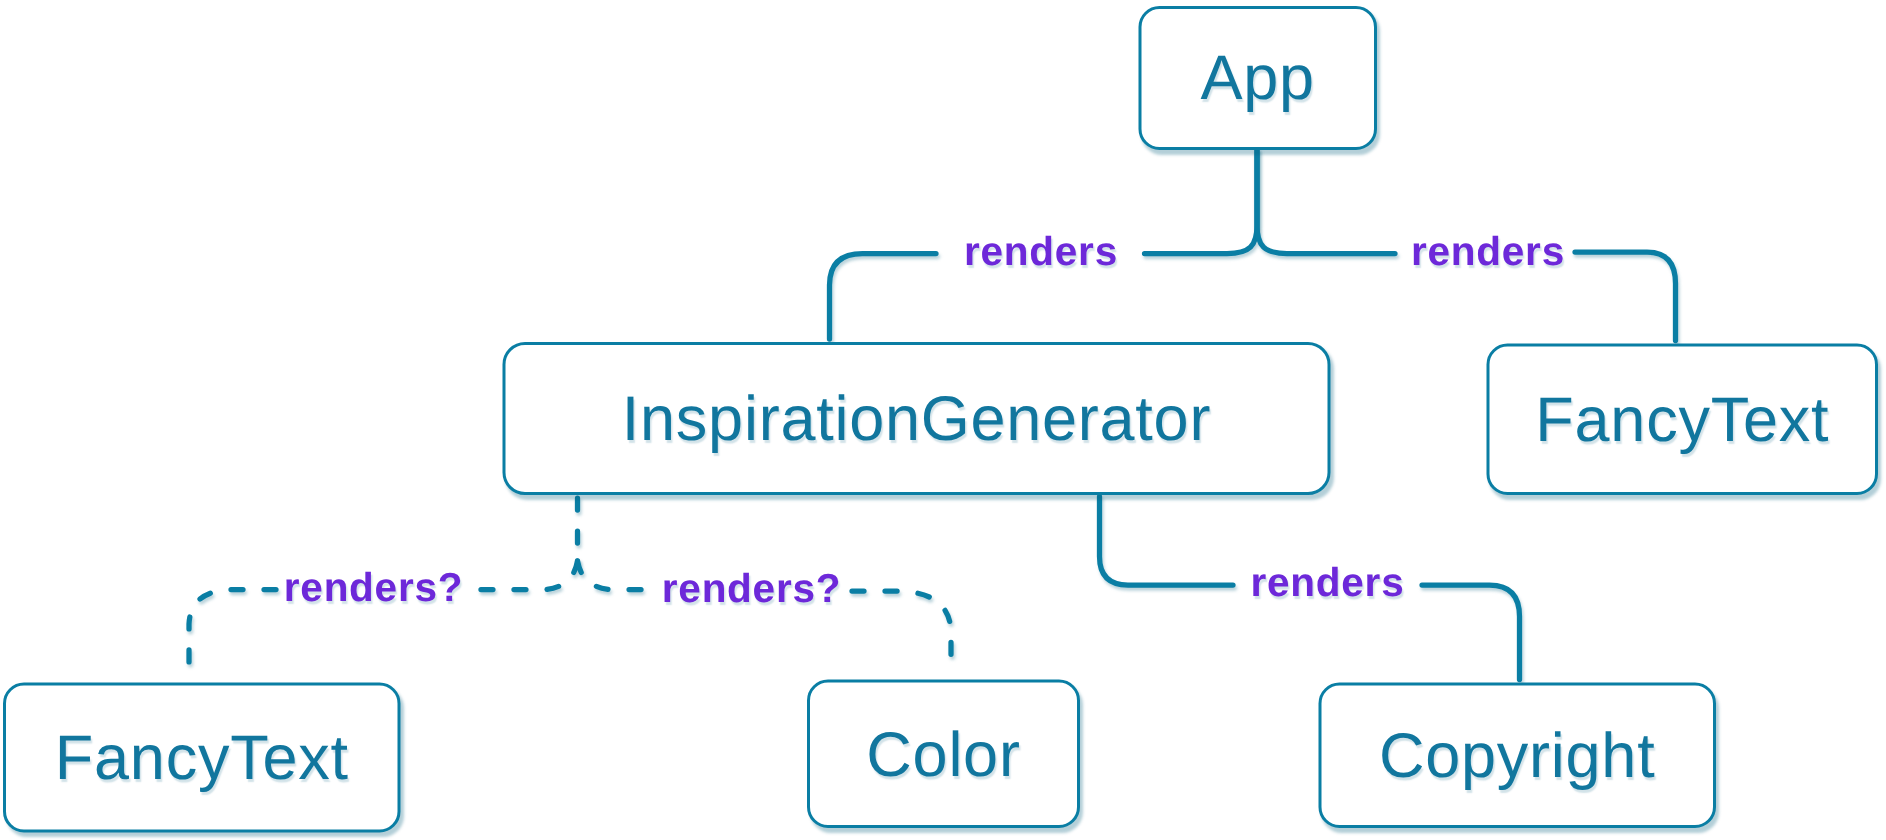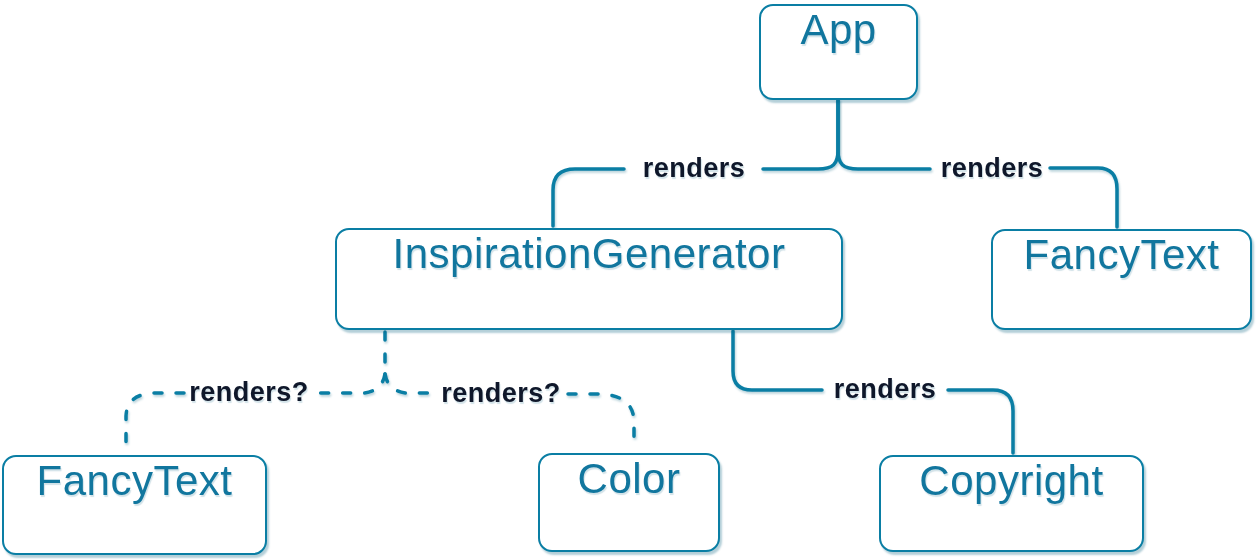--- a/index.html
+++ b/index.html
@@ -26,41 +26,42 @@
   #edges path.dashed {
     stroke-dasharray: 8 14;
   }
   .node {
     position: absolute;
     box-sizing: border-box;
     background: #ffffff;
     border: 2.5px solid #0a7ea4;
     border-radius: 14px;
     display: flex;
+    align-items: center;
     justify-content: center;
     color: #11769e;
     font-size: 42px;
     font-weight: 500;
     letter-spacing: 0.5px;
     box-shadow: 2px 3px 2px rgba(7, 97, 125, 0.30);
     text-shadow: 1px 2px 1px rgba(7, 97, 125, 0.18);
   }
   .edge-label {
     position: absolute;
     transform: translate(-50%, -50%);
-    color: #0f172a;
+    color: #6d28d9;
     font-size: 27px;
     font-weight: 700;
     letter-spacing: 0.5px;
     white-space: nowrap;
     text-shadow: 1px 2px 1px rgba(7, 97, 125, 0.18);
   }
   
   .node-app        { left: 759px;  top: 4px;   width: 159px; height: 96px; }
-  .node-ig         { left: 335px;  top: 228px; width: 508px; height: 102px; }
+  .node-ig         { left: 335px;  top: 228px; width: 552px; height: 102px; border-radius: 15px; }
   .node-ft-top     { left: 991px;  top: 229px; width: 261px; height: 101px; }
   .node-ft-bottom  { left: 2px;    top: 455px; width: 265px; height: 100px; }
   .node-color      { left: 538px;  top: 453px; width: 182px; height: 99px; }
   .node-copyright  { left: 879px;  top: 455px; width: 265px; height: 97px; }
   
   .lbl-app-ig        { left: 694px;  top: 168px; }
   .lbl-app-ft        { left: 992px;  top: 168px; }
   .lbl-ig-ft         { left: 249px;  top: 392px; }
   .lbl-ig-color      { left: 501px;  top: 393px; }
   .lbl-ig-copyright  { left: 885px;  top: 389px; }

